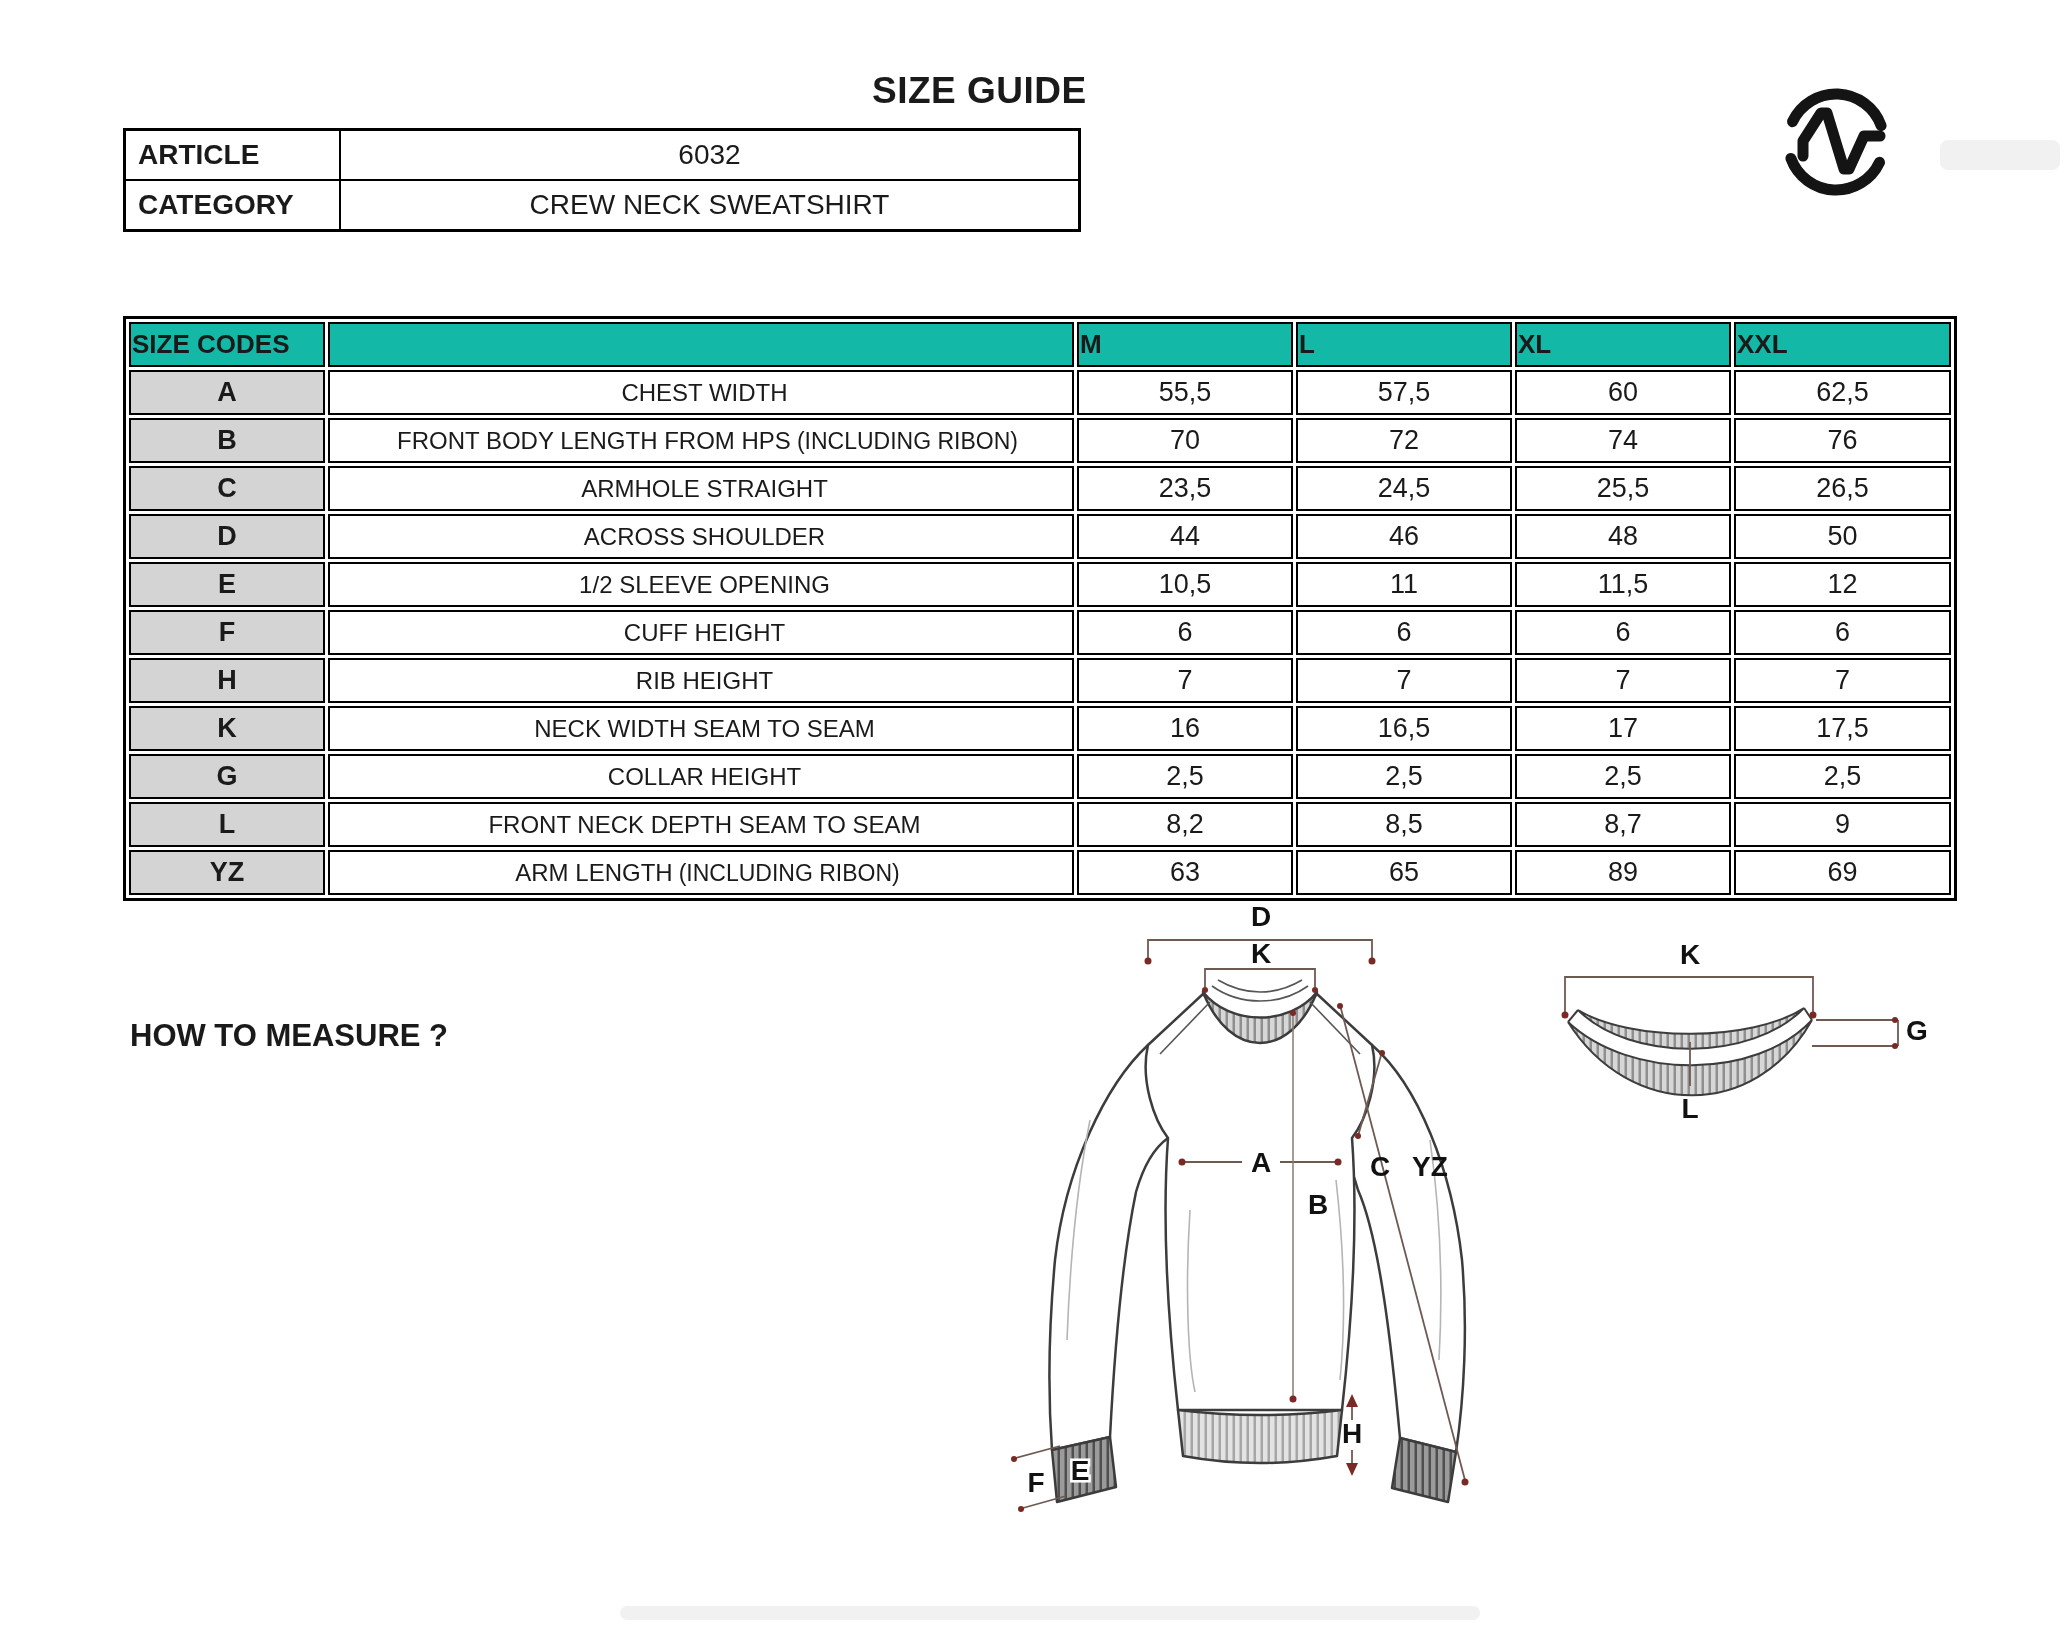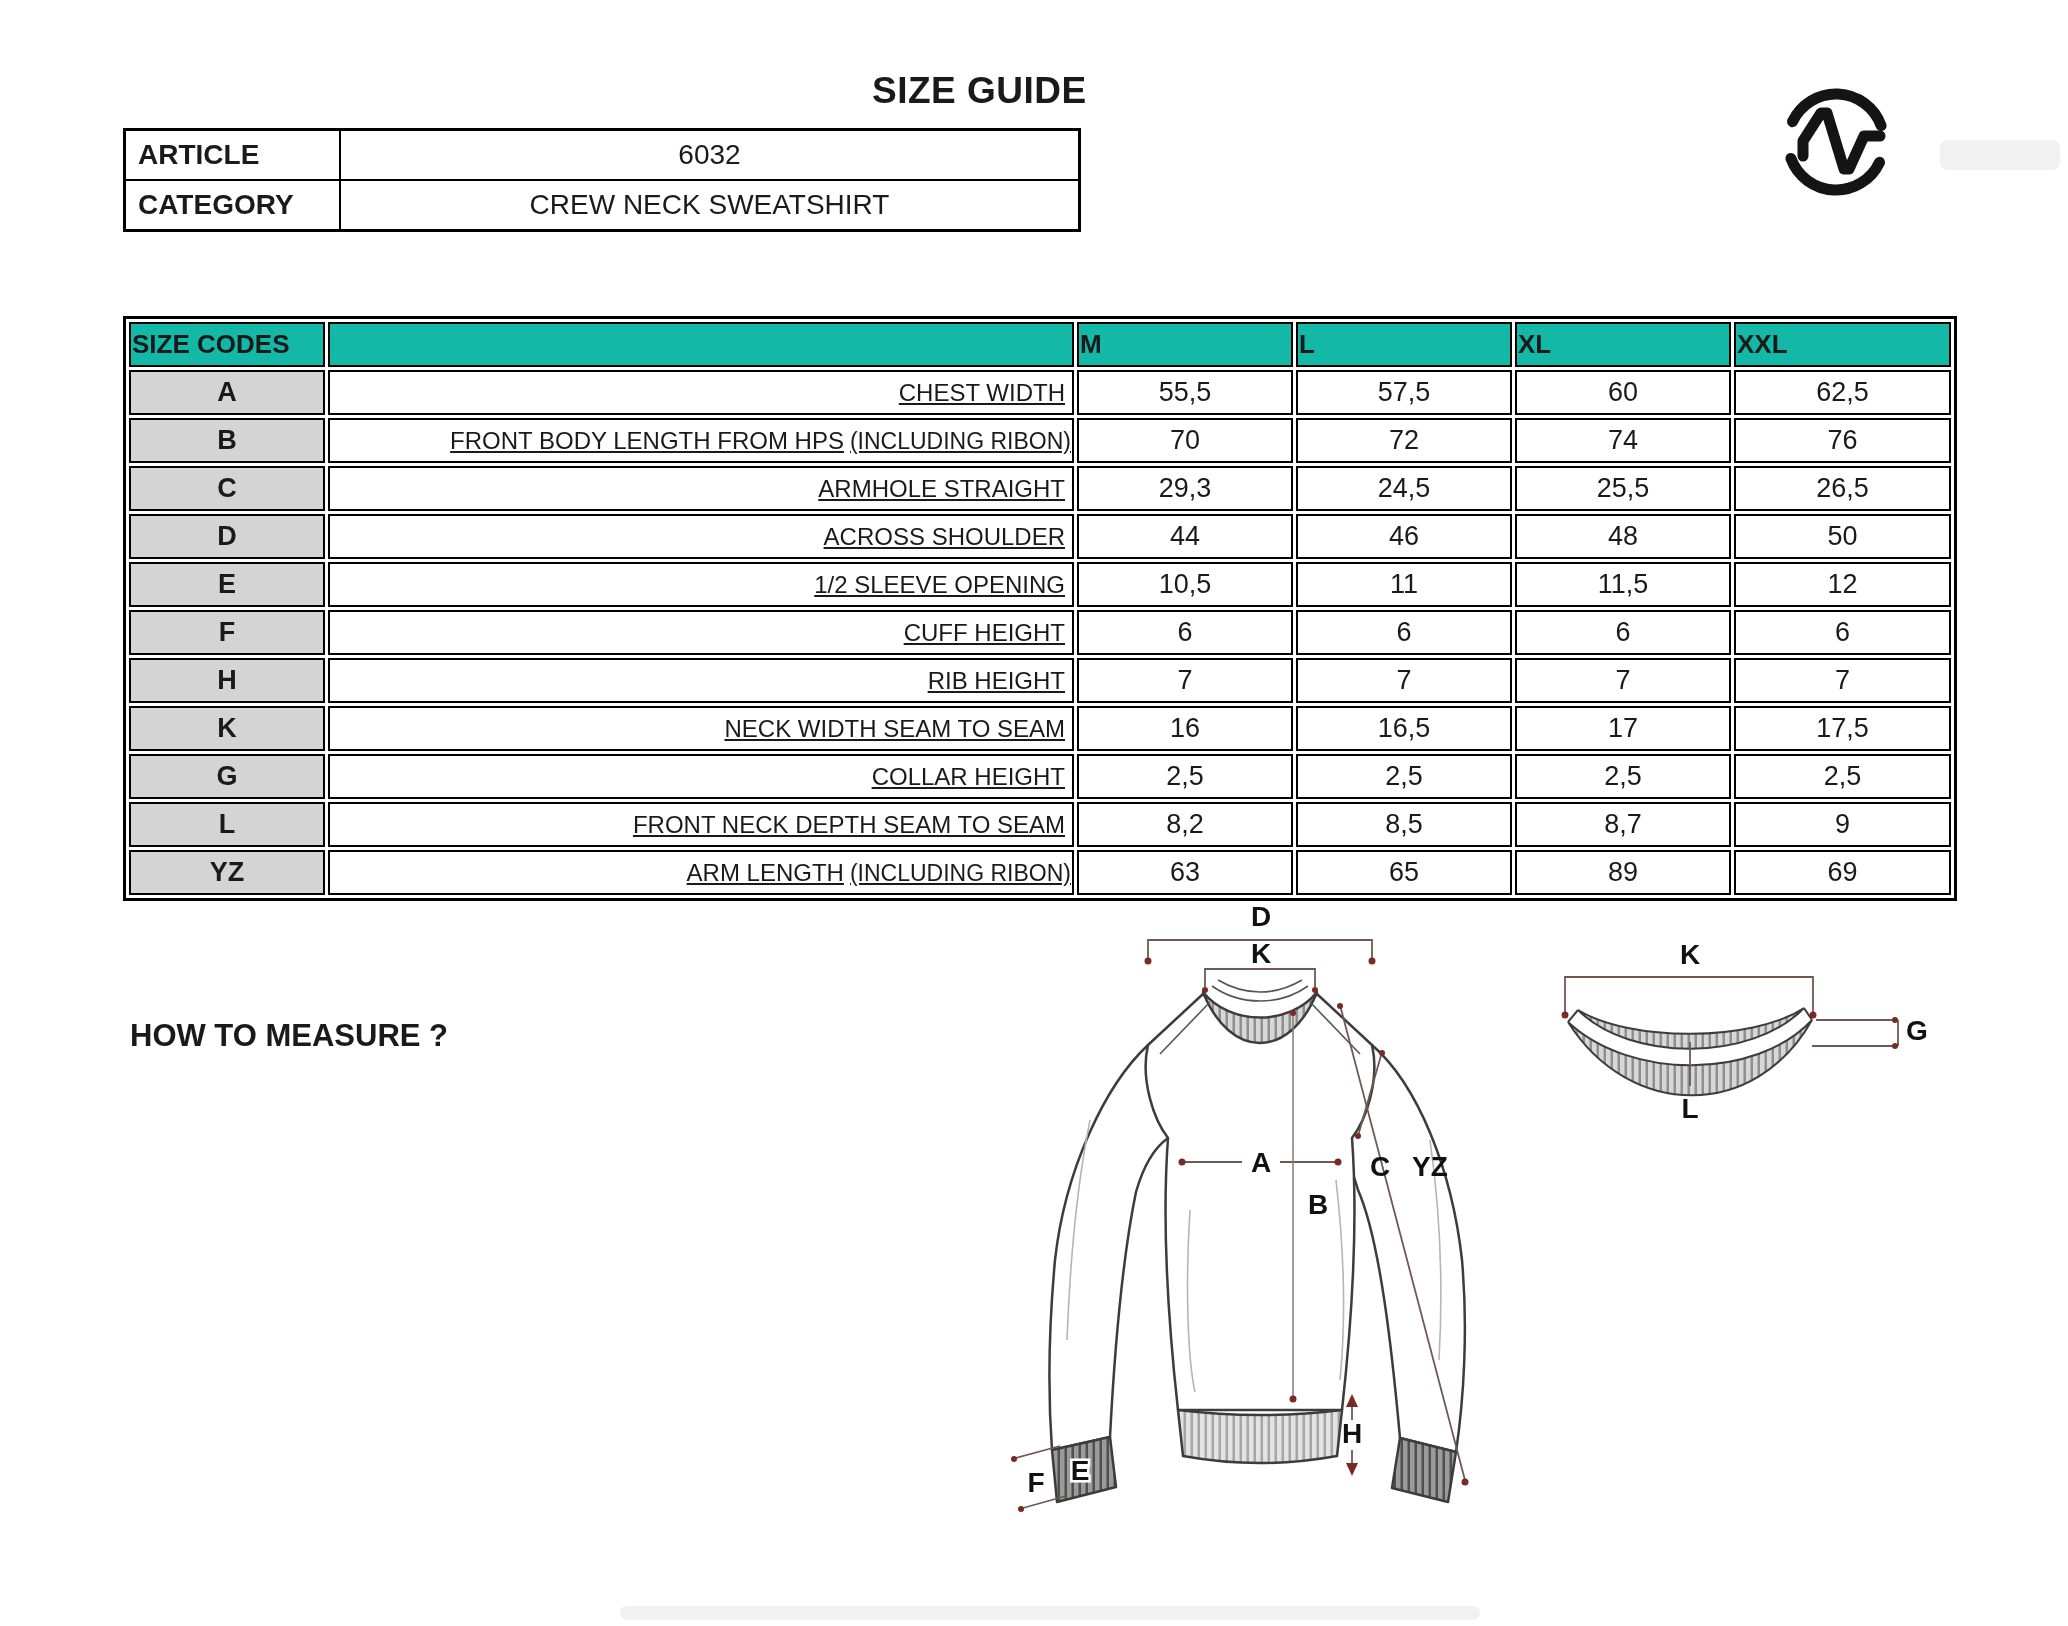--- a/index.html
+++ b/index.html
@@ -17,21 +17,21 @@
   #info-table td.lbl{width:200px;font-weight:bold;font-size:28px;padding-left:12px;}
   #info-table td.val{width:735px;text-align:center;font-size:28px;}
 
   
   #size-table{left:123px;top:316px;border:3px solid #000;border-collapse:separate;
               border-spacing:3px;table-layout:fixed;}
   #size-table th,#size-table td{border:2px solid #000;height:39px;vertical-align:middle;
               overflow:hidden;white-space:nowrap;}
   #size-table th{background:#14b8a6;font-size:26px;font-weight:bold;text-align:left;}
   #size-table td.code{background:#d4d4d4;font-size:27px;font-weight:bold;text-align:center;}
-  #size-table td.desc{font-size:24px;text-align:right;padding-left:14px;text-decoration:underline;}
+  #size-table td.desc{font-size:24px;text-align:center;padding-left:14px;}
   #size-table td.desc .note{font-size:23px;margin-left:6px;}
   #size-table td.val{font-size:27px;text-align:center;}
   .w-code{width:190px;} .w-desc{width:740px;} .w-size{width:210px;} .w-size-last{width:211px;}
 
   
   #how-to-measure{left:130px;top:1018px;font-size:31px;font-weight:bold;}
 
   
   #diagram-svg{left:740px;top:880px;}
   #logo-svg{left:1776px;top:82px;}
@@ -86,21 +86,21 @@
     <td class="code">B</td>
     <td class="desc"><span>FRONT BODY LENGTH FROM HPS</span><span class="note">(INCLUDING RIBON)</span></td>
     <td class="val">70</td>
     <td class="val">72</td>
     <td class="val">74</td>
     <td class="val">76</td>
   </tr>
   <tr>
     <td class="code">C</td>
     <td class="desc"><span>ARMHOLE STRAIGHT</span><span class="note"></span></td>
-    <td class="val">29,3</td>
+    <td class="val">23,5</td>
     <td class="val">24,5</td>
     <td class="val">25,5</td>
     <td class="val">26,5</td>
   </tr>
   <tr>
     <td class="code">D</td>
     <td class="desc"><span>ACROSS SHOULDER</span><span class="note"></span></td>
     <td class="val">44</td>
     <td class="val">46</td>
     <td class="val">48</td>

